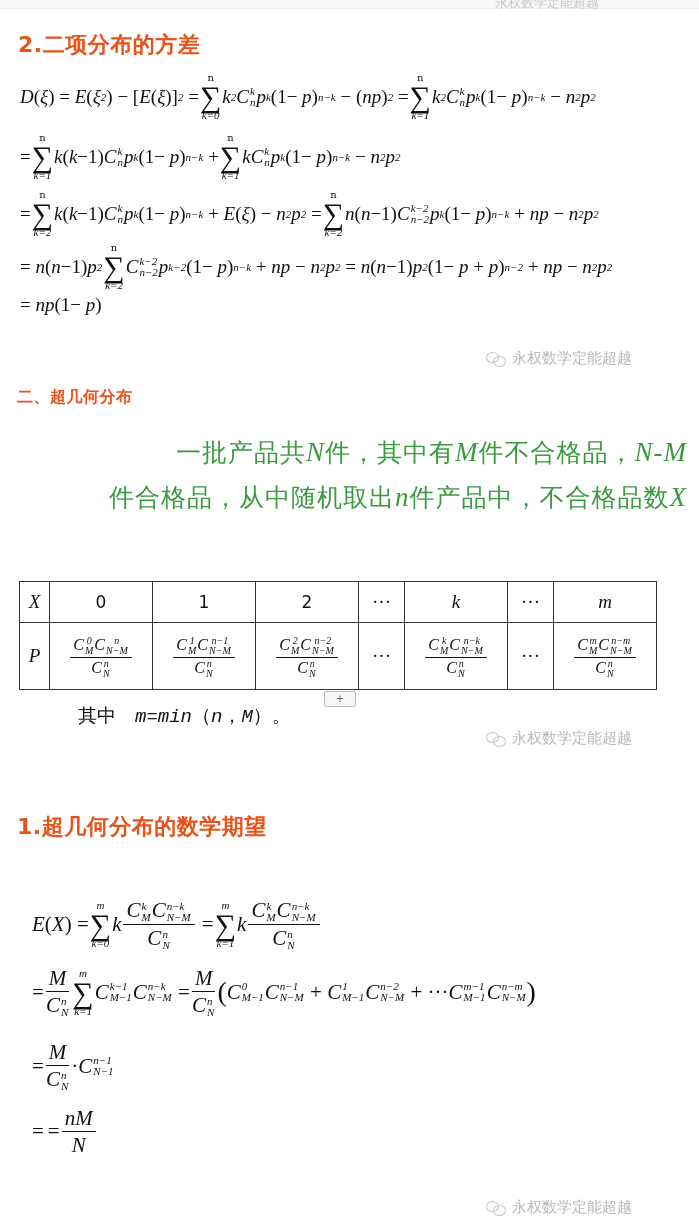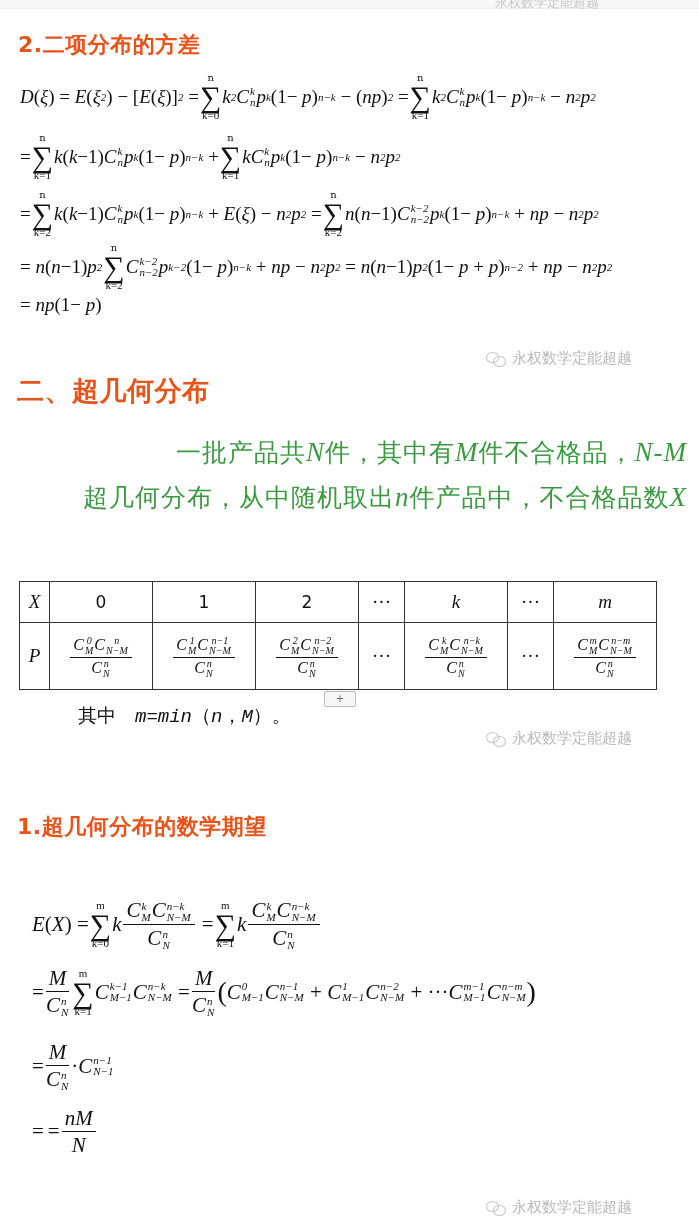--- a/index.html
+++ b/index.html
@@ -6,21 +6,21 @@
     body { width: 699px; height: 1227px; position: relative; overflow: hidden;
            font-family: "Liberation Serif", "DejaVu Serif", serif; color: #111; }
     .abs { position: absolute; }
     .topbar { left: 0; top: 0; width: 699px; height: 8px; background: #f7f7f7; border-bottom: 1px solid #f0f0f0; }
     .top-wm { left: 495px; top: -6px; font-family: "DejaVu Sans", sans-serif; font-size: 13px; color: #c8c8c8; }
     .heading { font-family: "DejaVu Sans", "Liberation Sans", sans-serif; font-weight: bold; color: #e8531a; font-size: 22px; letter-spacing: 0.5px; }
     .math { font-family: "Liberation Serif", "DejaVu Serif", serif; font-size: 19px; color: #111; white-space: nowrap; }
     .math i { font-style: italic; }
     .line { display: flex; align-items: center; white-space: nowrap; }
     .sum { display: inline-flex; flex-direction: column; align-items: center; margin: 0 1px; line-height: 1; vertical-align: middle; }
-    .sum .lim { font-size: 11px; }
+    .sum .lim { font-size: 11px; font-style: italic; }
     .sum .lim.up { font-style: normal; font-family: "DejaVu Serif", serif; font-size: 10px; }
     .sum .sig { font-size: 30px; line-height: 0.9; }
     .frac { display: inline-flex; flex-direction: column; align-items: center; vertical-align: middle; margin: 0 2px; }
     .frac .num { border-bottom: 1px solid #111; padding: 0 3px 1px; line-height: 1.15; }
     .frac .den { padding-top: 1px; line-height: 1.15; }
     .C { display: inline-block; position: relative; font-style: italic; }
     .sp { display: inline-flex; flex-direction: column; vertical-align: middle; font-size: 11px; line-height: 1; margin-left: 1px; margin-right: 1px; font-style: italic; }
     .sp .s { height: 11px; }
     sup { font-size: 11px; font-style: italic; }
     .wm { font-family: "DejaVu Sans", sans-serif; font-size: 15px; color: #b9b9b9; display: flex; align-items: center; gap: 4px; }
@@ -145,28 +145,28 @@
 </div>
 
 <div class="abs wm" style="left:486px; top:349px;">
   <span class="wechat">
       <span style="left:0;top:1px;width:11px;height:9px;"></span>
       <span style="left:7px;top:5px;width:11px;height:9px;"></span>
     </span>
   <span>永权数学定能超越</span>
 </div>
 
-<div class="abs heading" style="left:17px; top:373px; font-size:27px;">二、超几何分布</div>
+<div class="abs heading" style="left:17px; top:387px; font-size:16px;">二、超几何分布</div>
 
 <div class="abs green" style="left:17px; top:430px; width:670px;">
   <div style="padding-left:66px;">
     <span>一批产品共</span><i>N</i><span>件，其中有</span><i>M</i><span>件不合格品，</span><i>N-M</i>
   </div>
   <div>
-    <span>超几何分布，从中随机取出</span><i>n</i><span>件产品中，不合格品数</span><i>X</i>
+    <span>件合格品，从中随机取出</span><i>n</i><span>件产品中，不合格品数</span><i>X</i>
   </div>
 </div>
 
 <table class="dist">
   <tbody>
       <tr class="r1">
     <td style="width:29px;"><i>X</i></td>
     <td class="num" style="width:102px;">0</td>
     <td class="num" style="width:102px;">1</td>
     <td class="num" style="width:102px;">2</td>

